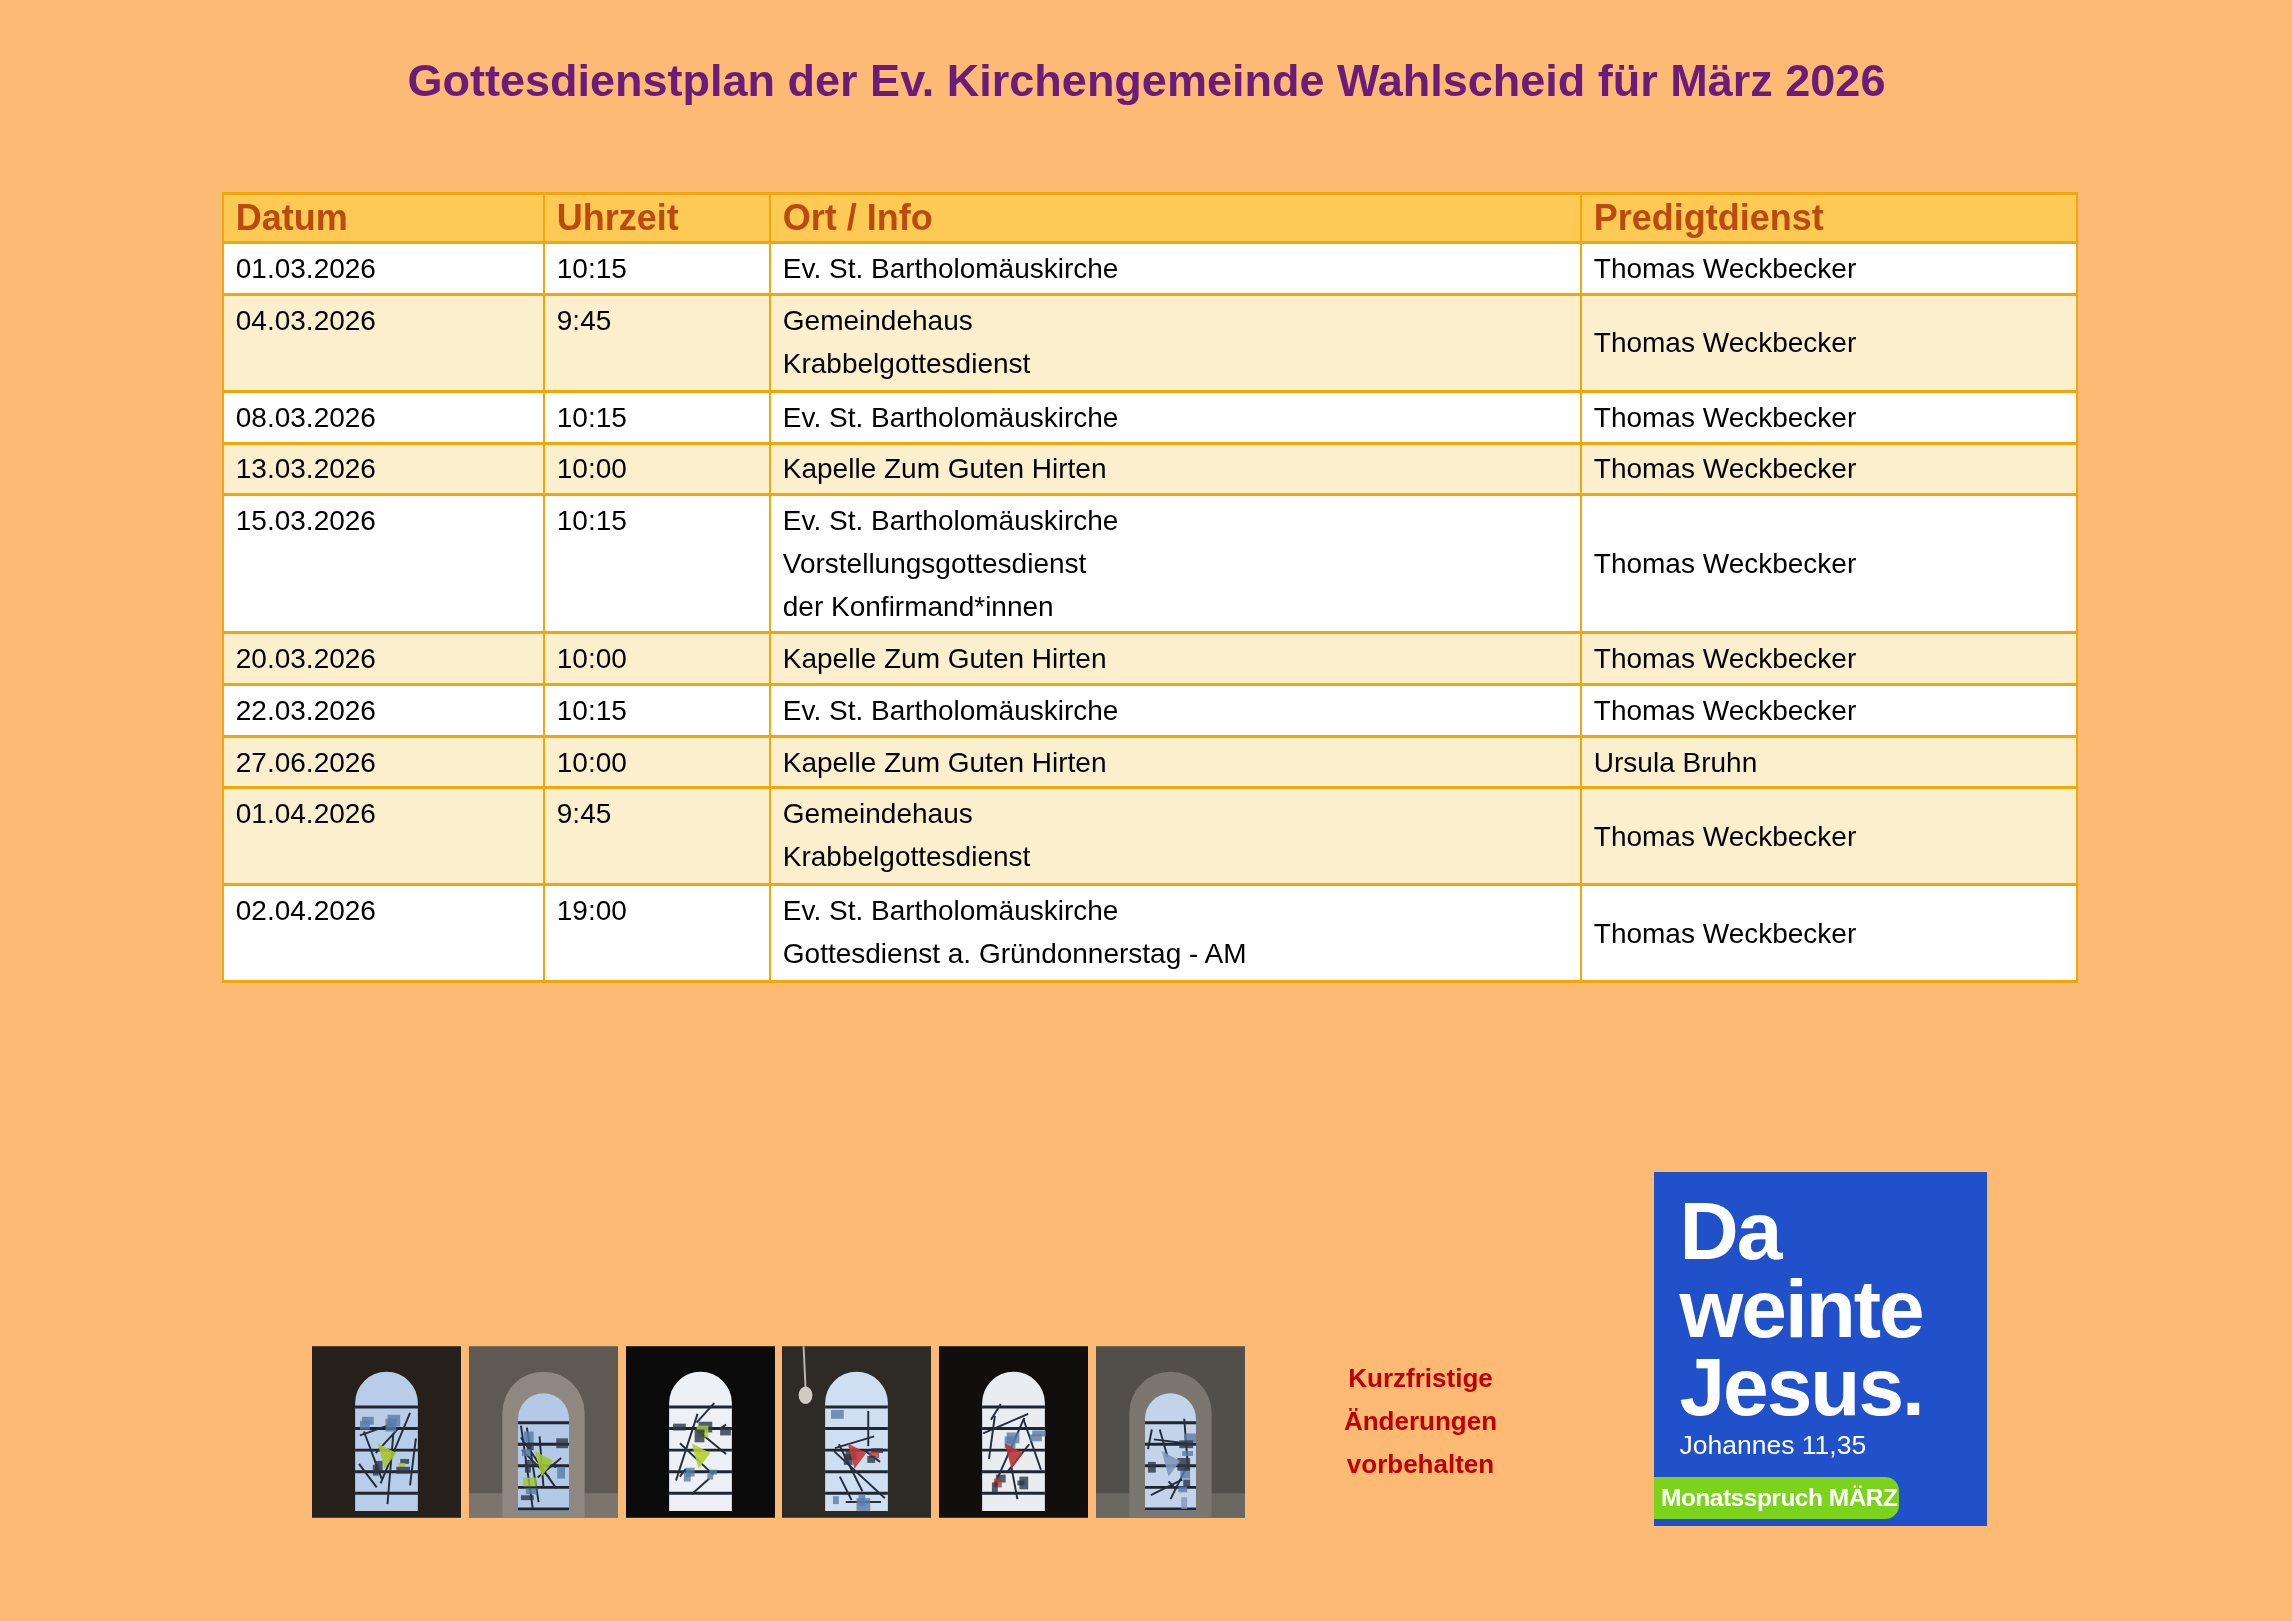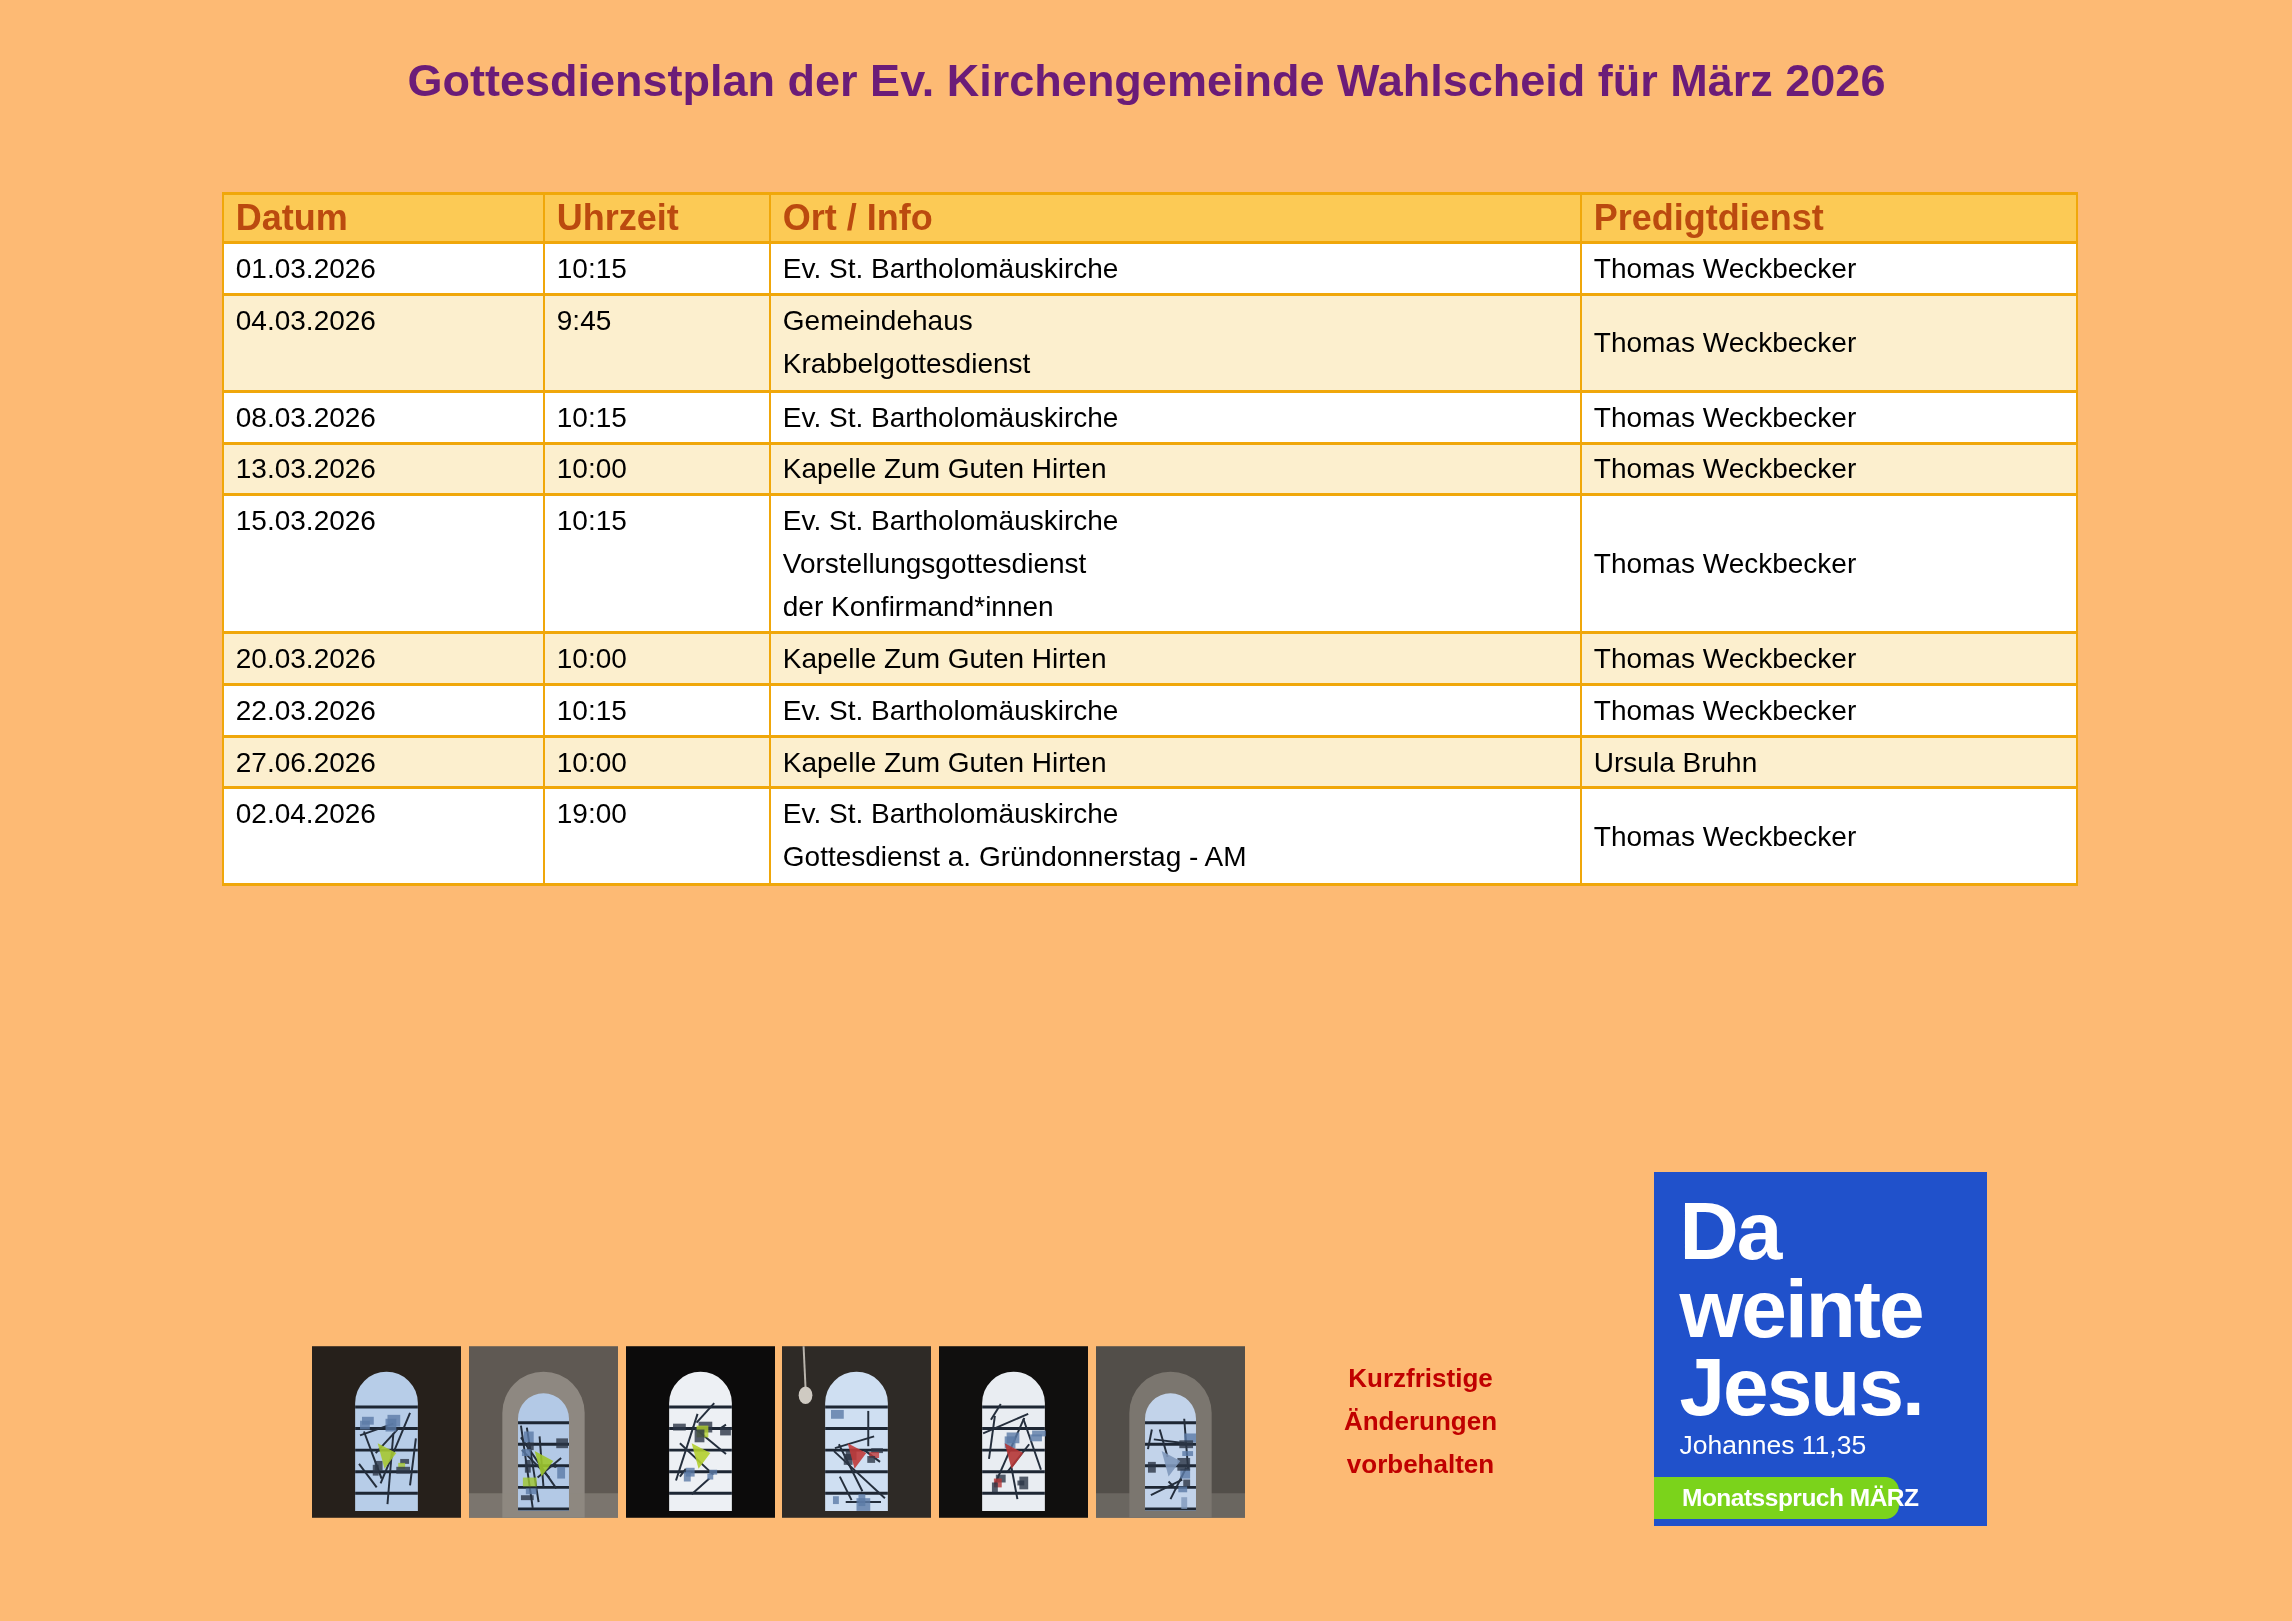--- a/index.html
+++ b/index.html
@@ -102,21 +102,21 @@
   }
   .card .badge{
     position:absolute;
     left:0;bottom:6.9px;
     width:245px;height:42px;
     background:#7BD31B;
     border-radius:0 13.7px 13.7px 0;
     font-size:24.5px;
     font-weight:bold;
     line-height:42px;
-    padding-left:28px;
+    padding-left:7px;
     box-sizing:border-box;
     letter-spacing:-0.5px;
     white-space:nowrap;
   }
 </style>
 </head>
 <body>
 
 <div class="page">
 
@@ -197,20 +197,29 @@
           </td>
           <td class="pred">Thomas Weckbecker</td>
         </tr>
         <tr class="shaded h1">
           <td>27.06.2026</td>
           <td>10:00</td>
           <td>
             <div class="ort-line">Kapelle Zum Guten Hirten</div>
           </td>
           <td class="pred">Ursula Bruhn</td>
+        </tr>
+        <tr class="shaded h2">
+          <td>01.04.2026</td>
+          <td>9:45</td>
+          <td>
+            <div class="ort-line">Gemeindehaus</div>
+            <div class="ort-line">Krabbelgottesdienst</div>
+          </td>
+          <td class="pred">Thomas Weckbecker</td>
         </tr>
         <tr class="h2">
           <td>02.04.2026</td>
           <td>19:00</td>
           <td>
             <div class="ort-line">Ev. St. Bartholomäuskirche</div>
             <div class="ort-line">Gottesdienst a. Gründonnerstag - AM</div>
           </td>
           <td class="pred">Thomas Weckbecker</td>
         </tr>

